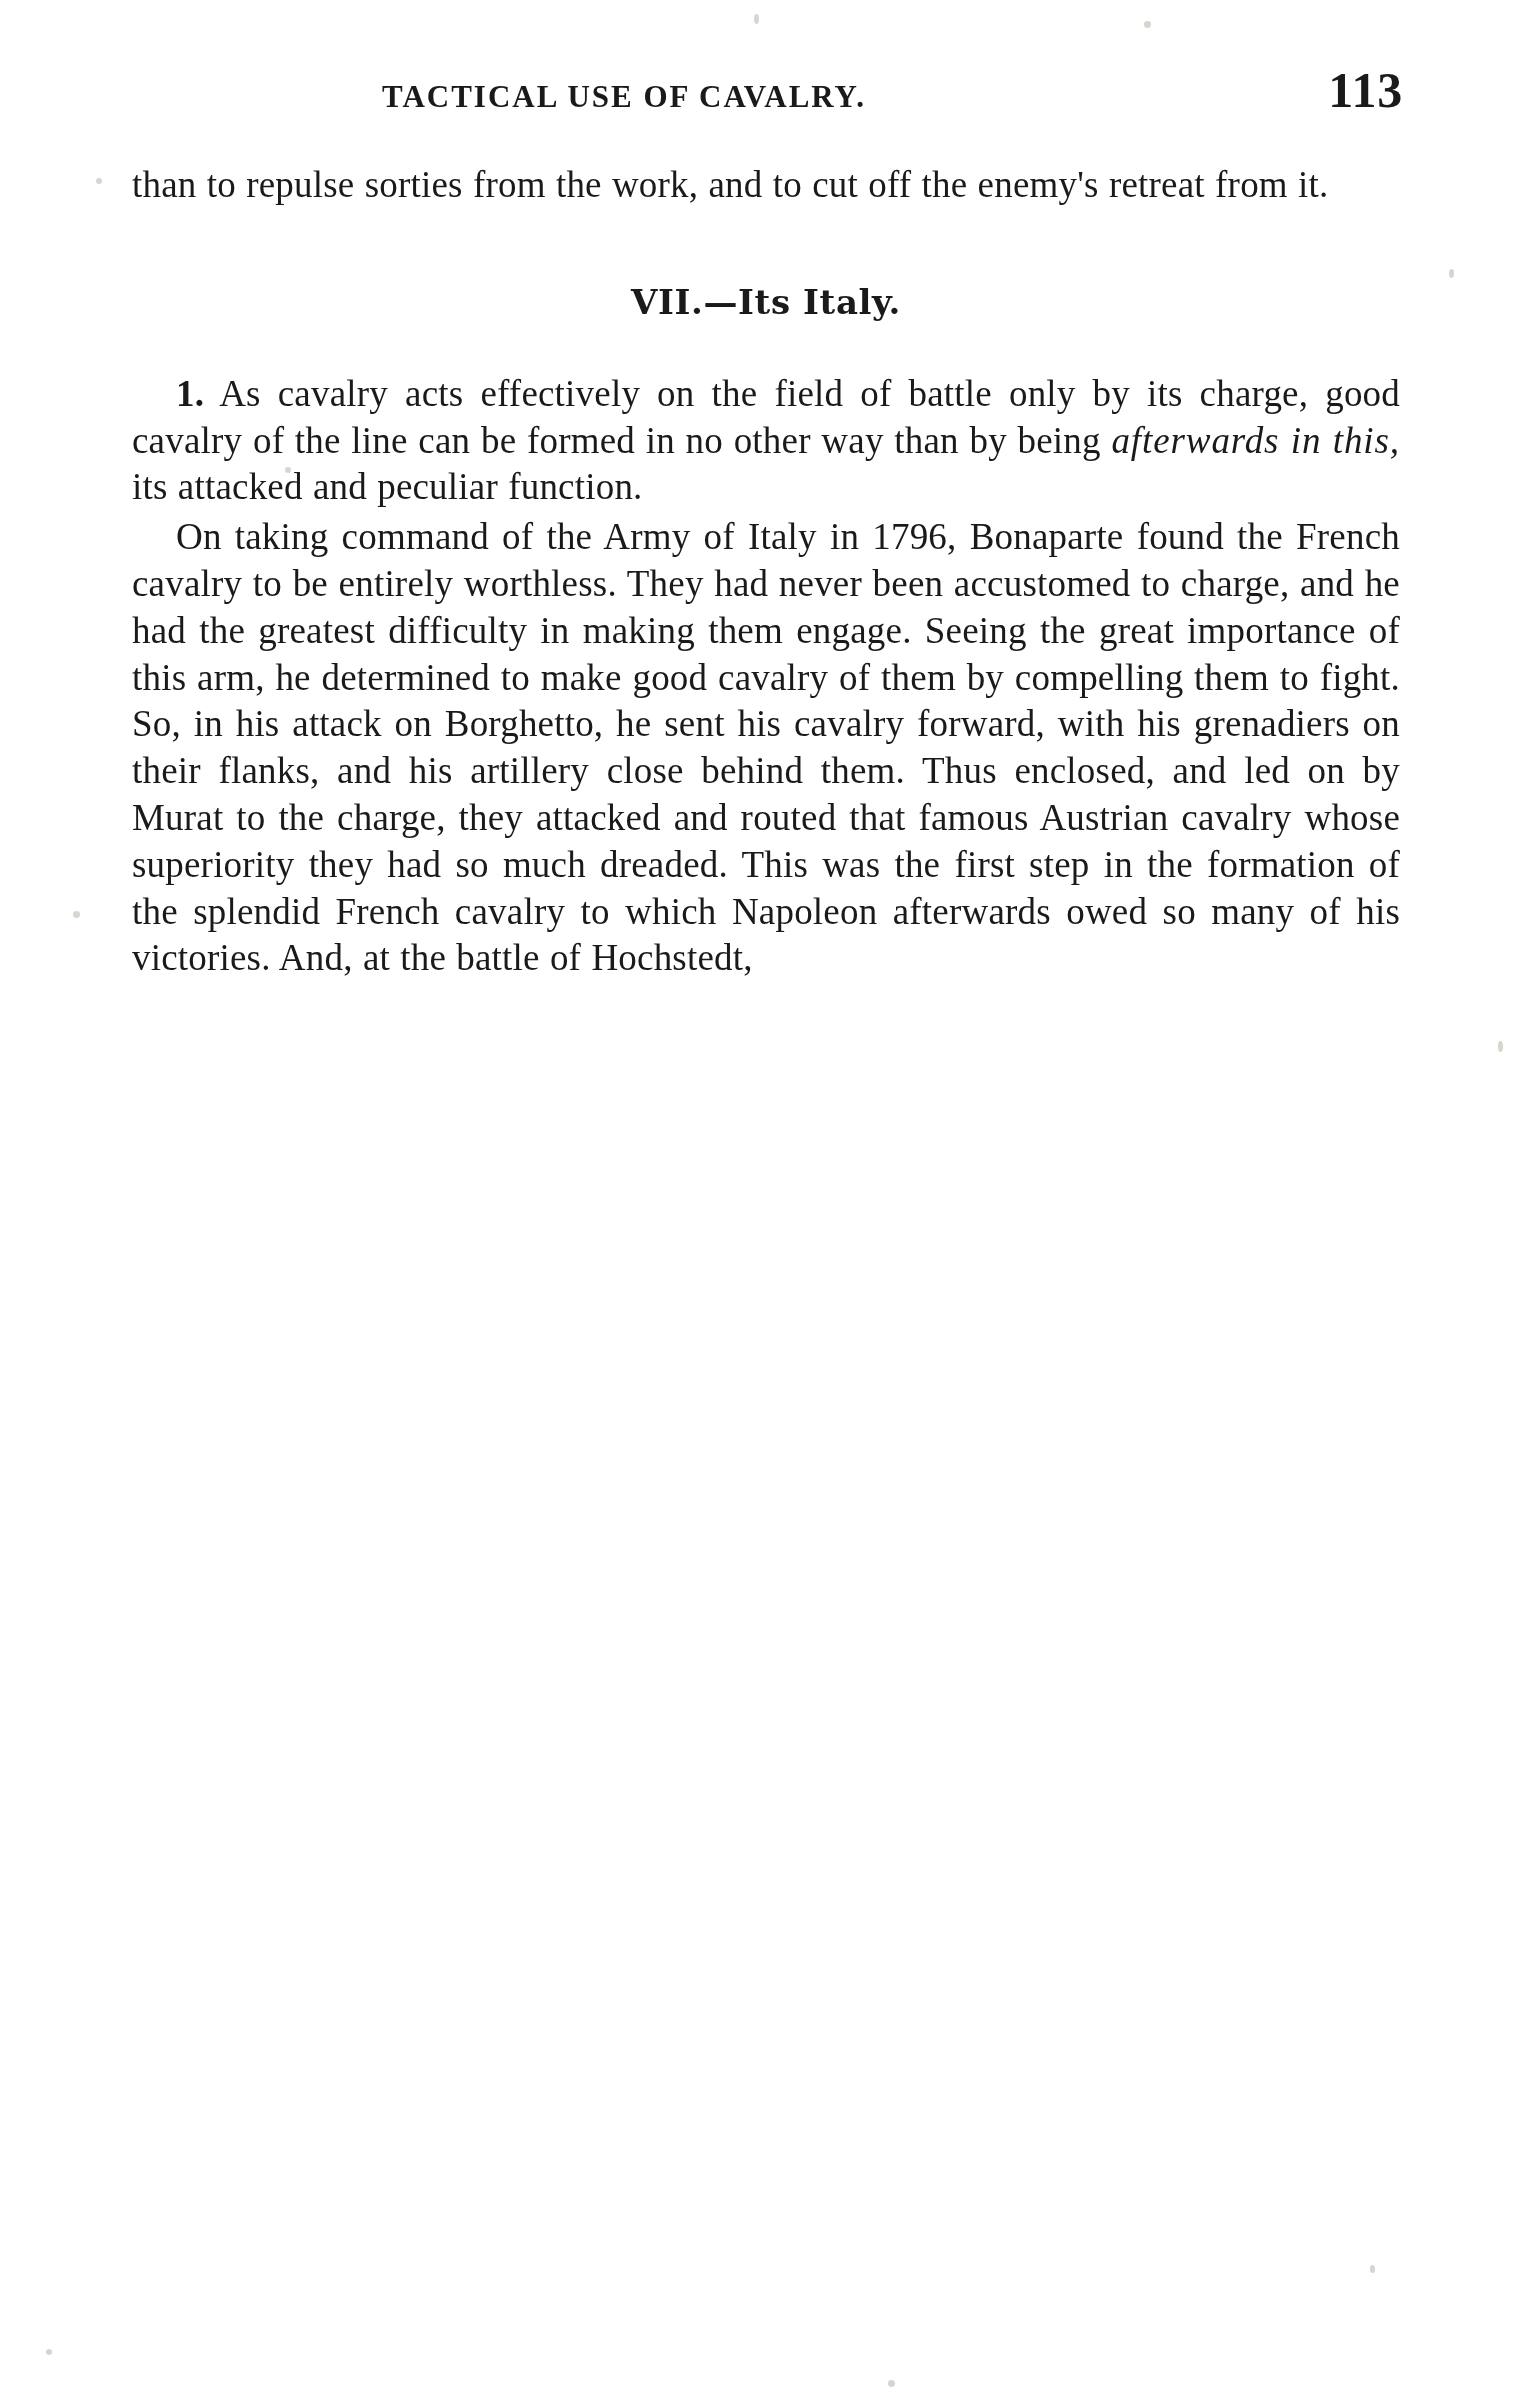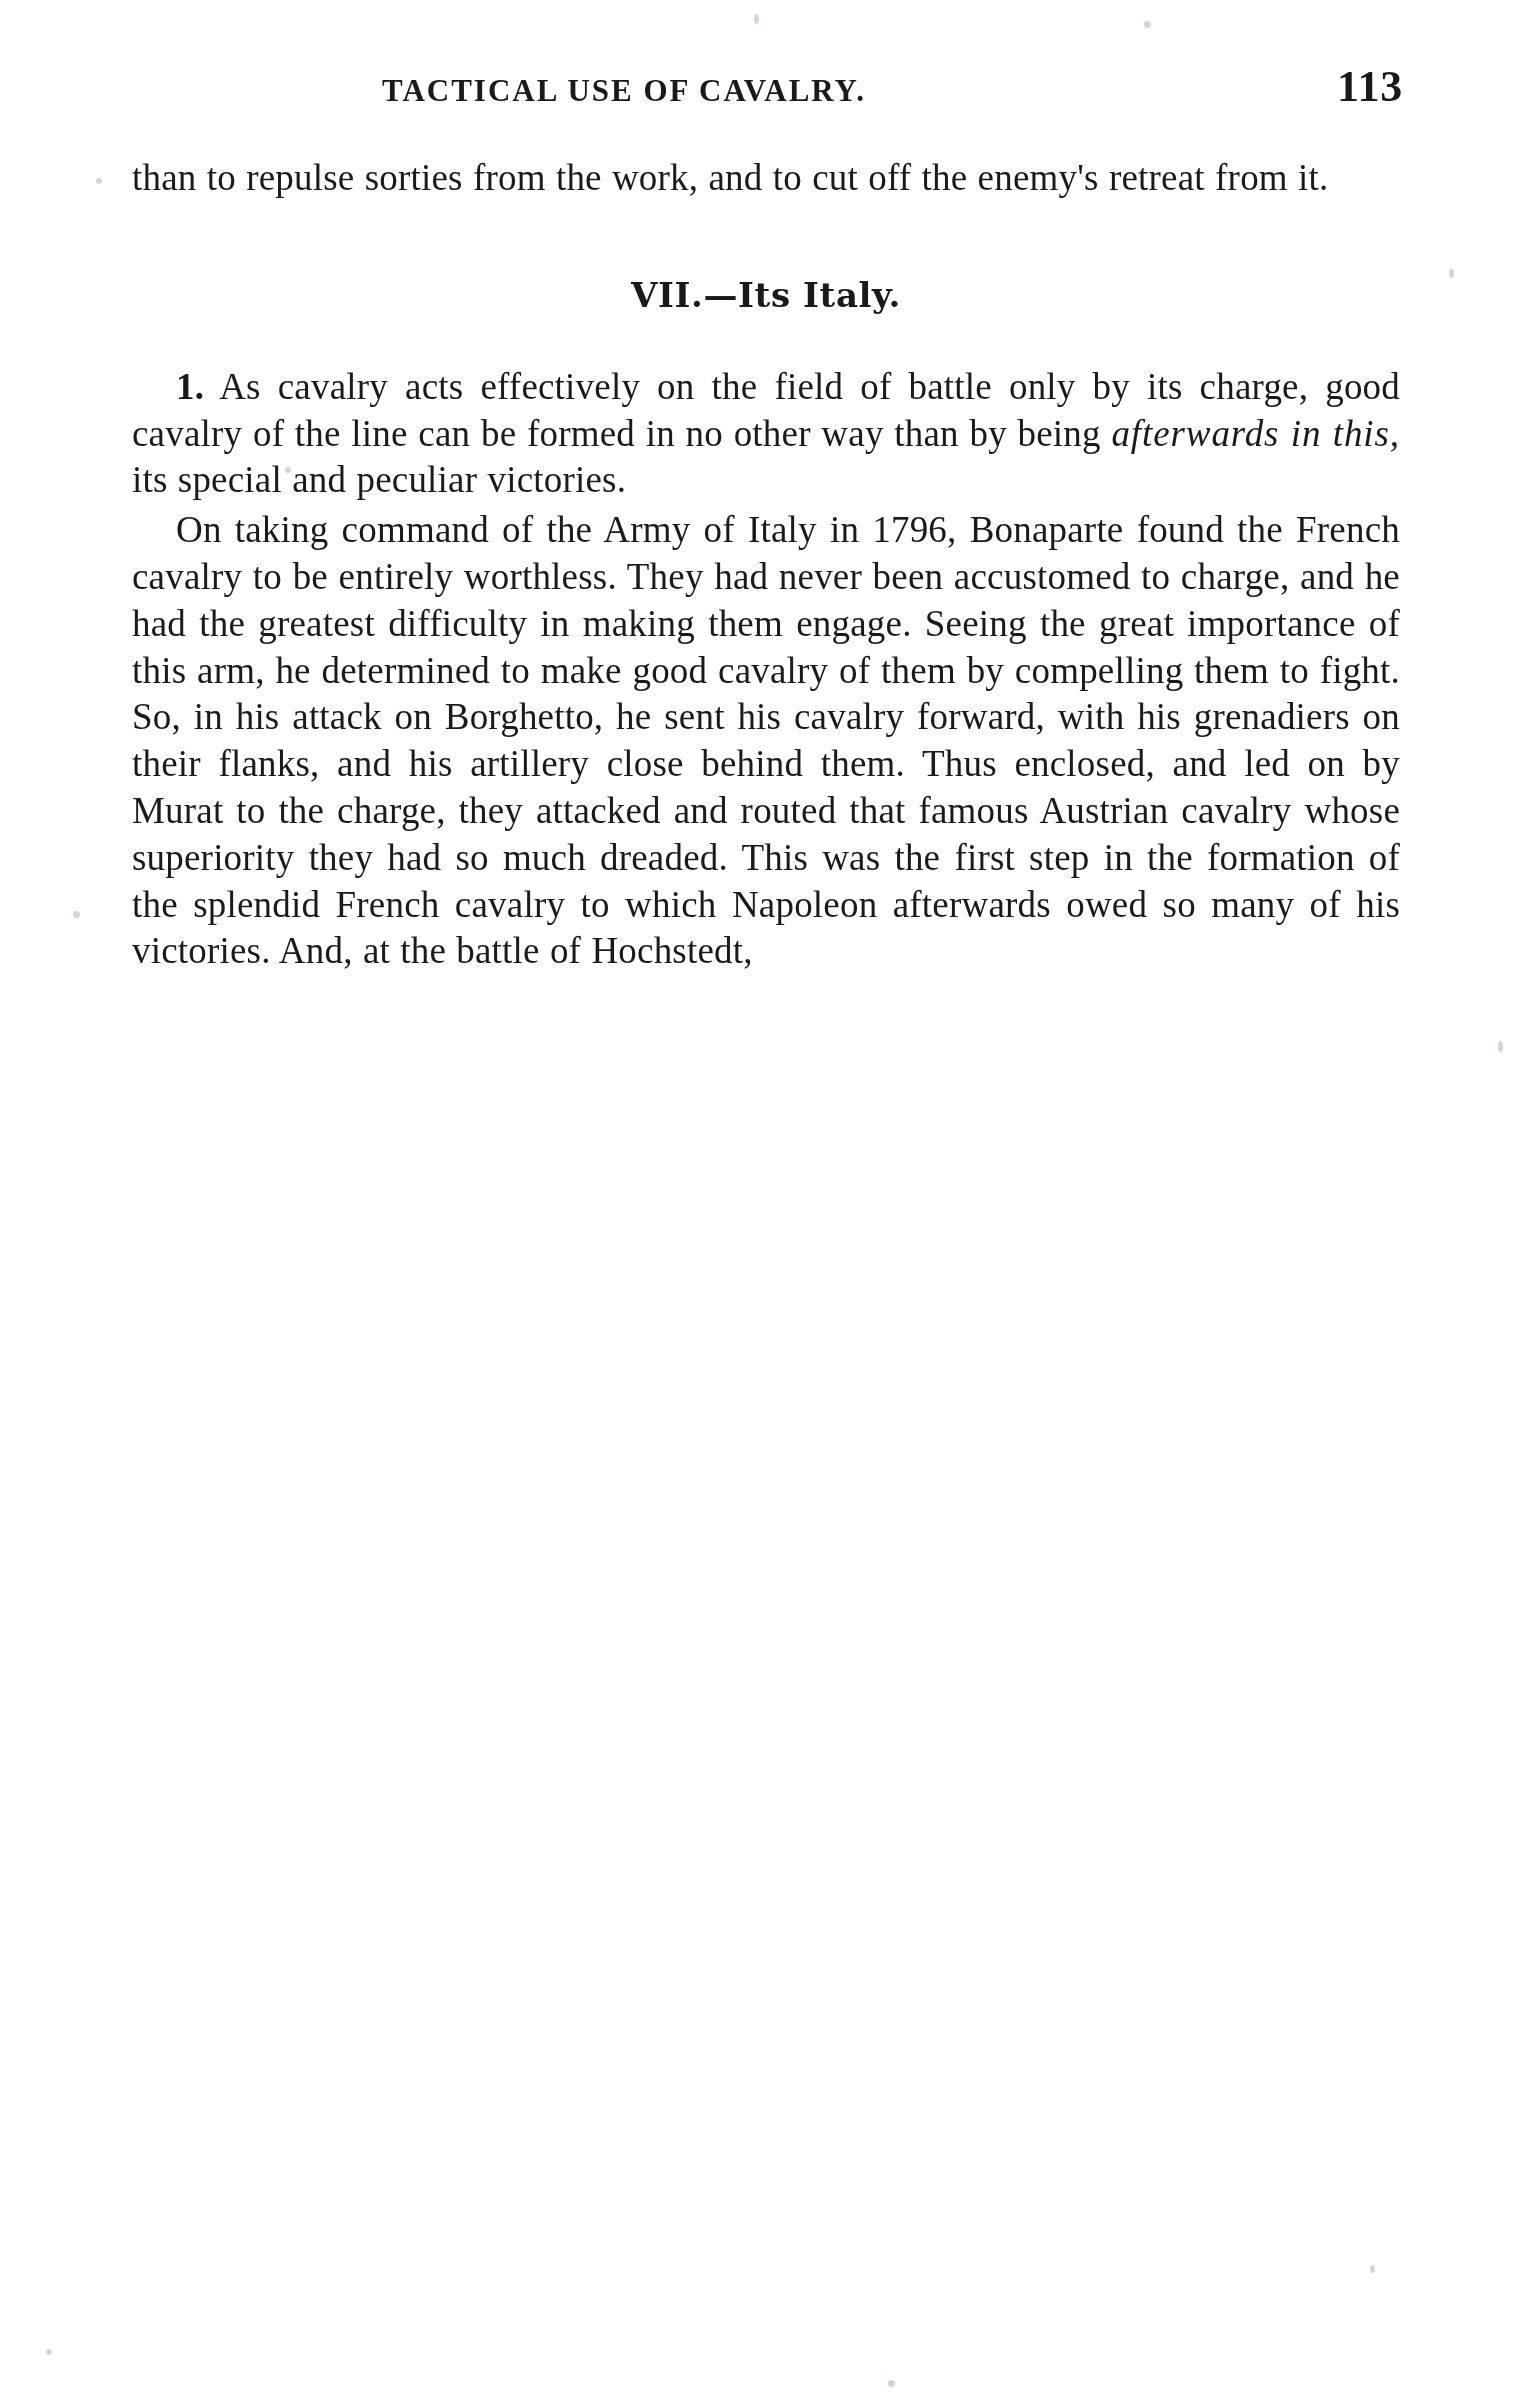--- a/index.html
+++ b/index.html
@@ -51,21 +51,21 @@
   }
   .runhead-title {
     font-size: 31px;
     letter-spacing: 2px;
     font-weight: 700;
     white-space: nowrap;
     font-variant: small-caps;
     font-family: "Liberation Serif", "DejaVu Serif", serif;
   }
   .runhead-folio {
-    font-size: 44px;
+    font-size: 50px;
     font-weight: 700;
     letter-spacing: 0.8px;
   }
 
   p.body {
     font-size: 37px;
     line-height: 1.265;
     text-align: justify;
     margin: 3px;
     letter-spacing: 0.2px;
@@ -118,21 +118,21 @@
       <span class="runhead-folio">113</span>
     </div>
 
     <p class="body first-para">
       <span>than to repulse sorties from the work, and to cut off the enemy's retreat from it.</span>
     </p>
 
     <div class="section-head">VII.—Its Italy.</div>
 
     <p class="body">
-      <span class="indent"></span><strong>1.</strong><span> As cavalry acts effectively on the field of battle only by its charge, good cavalry of the line can be formed in no other way than by being </span><em class="ital">afterwards in this,</em><span> its special and peculiar victories.</span>
+      <span class="indent"></span><strong>1.</strong><span> As cavalry acts effectively on the field of battle only by its charge, good cavalry of the line can be formed in no other way than by being </span><em class="ital">afterwards in this,</em><span> its attacked and peculiar function.</span>
     </p>
 
     <p class="body">
       <span class="indent"></span><span>On taking command of the Army of Italy in 1796, Bonaparte found the French cavalry to be entirely worthless.  They had never been accustomed to charge, and he had the greatest difficulty in making them engage.  Seeing the great importance of this arm, he determined to make good cavalry of them by compelling them to fight.  So, in his attack on Borghetto, he sent his cavalry forward, with his grenadiers on their flanks, and his artillery close behind them.  Thus enclosed, and led on by Murat to the charge, they attacked and routed that famous Austrian cavalry whose superiority they had so much dreaded.  This was the first step in the formation of the splendid French cavalry to which Napoleon afterwards owed so many of his victories.  And, at the battle of Hochstedt,</span>
     </p>
 
   </div>
 </div>
 
 

